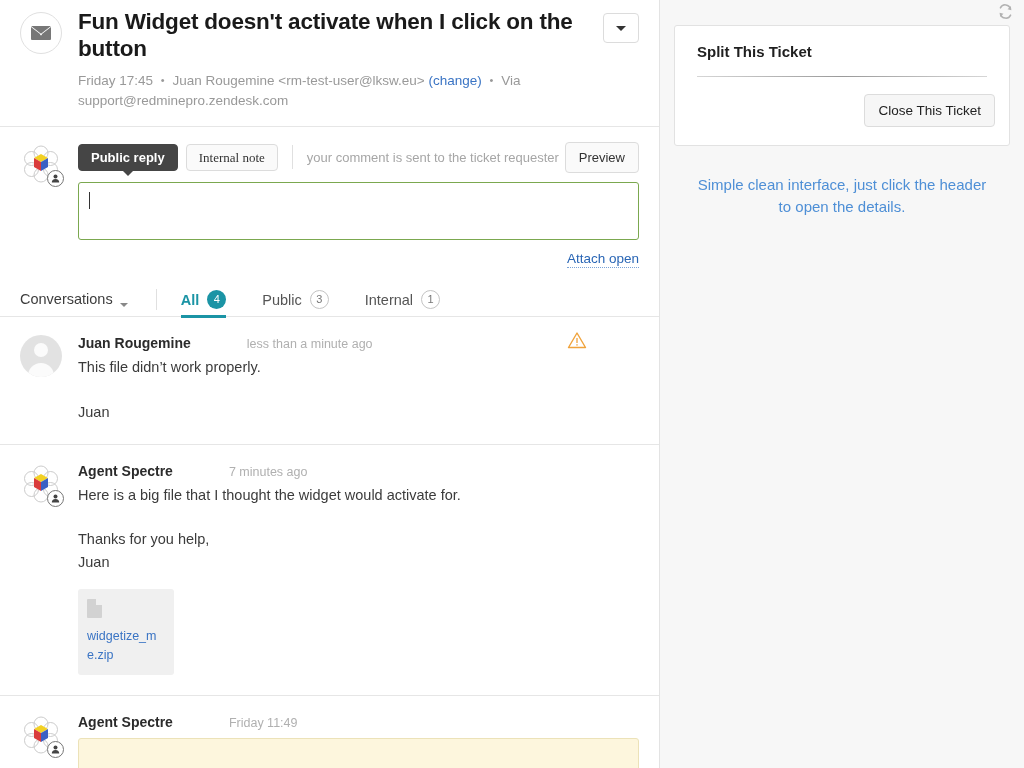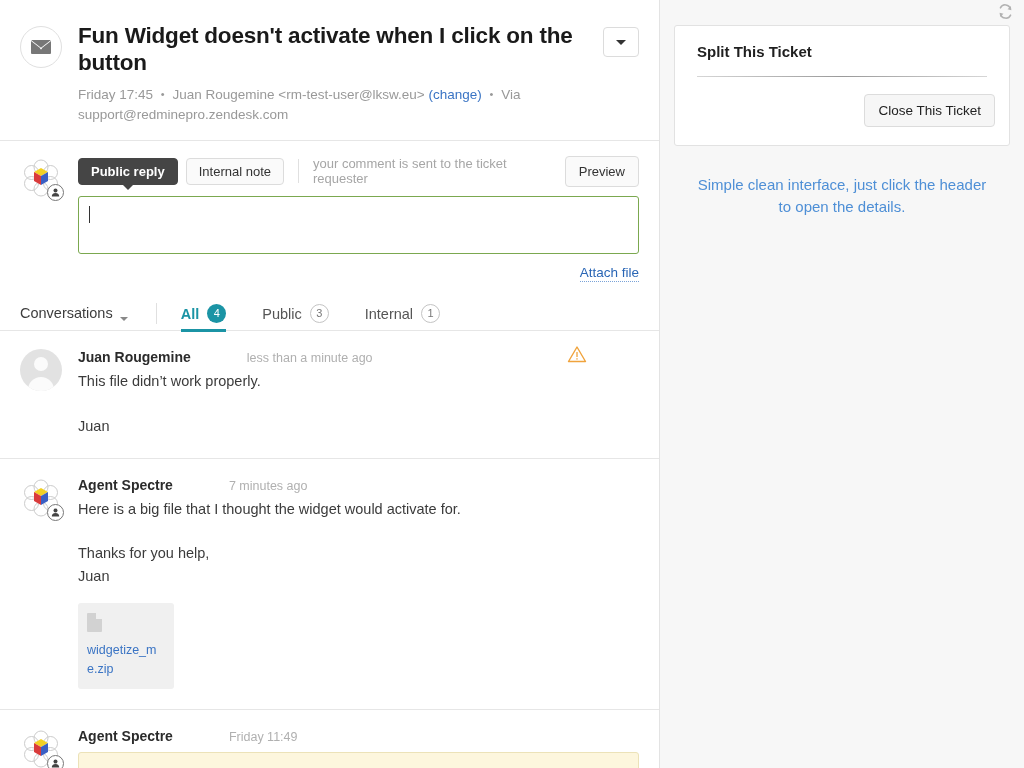--- a/index.html
+++ b/index.html
@@ -22,21 +22,21 @@
     background: #ffffff;
     border-right: 1px solid #e3e3e3;
     overflow: hidden;
     position: relative;
   }
 
   
   .ticket-header {
     display: flex;
     align-items: flex-start;
-    padding: 20px 20px 16px 20px;
+    padding: 6px 20px 16px 20px;
     border-bottom: 1px solid #e6e6e6;
     min-height: 122px;
   }
   .env-avatar {
     width: 42px; height: 42px;
     border-radius: 50%;
     border: 1px solid #e0e0e0;
     background: #fff;
     flex: 0 0 42px;
     display: flex; align-items: center; justify-content: center;
@@ -119,20 +119,21 @@
     border-left: 6px solid transparent;
     border-right: 6px solid transparent;
     border-top: 6px solid #454545;
   }
   .btn-toggle.inactive {
     background: #fafafa;
     color: #333;
     border: 1px solid #dcdcdc;
     margin-left: 8px;
     font-weight: normal;
+    font-family: Liberation Serif, serif;
   }
   .toolbar-sep {
     width: 1px; height: 24px;
     background: #e0e0e0;
     margin: 0 14px;
   }
   .composer-hint { font-size: 13px; color: #a6a6a6; flex: 1; }
   .btn-preview {
     font-size: 13px;
     padding: 7px 13px;
@@ -423,21 +424,21 @@
           <div class="btn-toggle active">Public reply</div>
           <div class="btn-toggle inactive">Internal note</div>
           <div class="toolbar-sep"></div>
           <div class="composer-hint">your comment is sent to the ticket requester</div>
           <div class="btn-preview">Preview</div>
         </div>
         <div class="reply-box">
           <span class="caret-bar"></span><span></span>
         </div>
         <div class="attach-row">
-          <a class="attach-link" href="#">Attach file</a>
+          <a class="attach-link" href="#">Attach open</a>
         </div>
       </div>
     </div>
 
     <div class="tabs-row">
       <div class="conversations-label">
         <span>Conversations</span>
         <span class="mini-chev"></span>
       </div>
       <div class="tabs-sep"></div>

